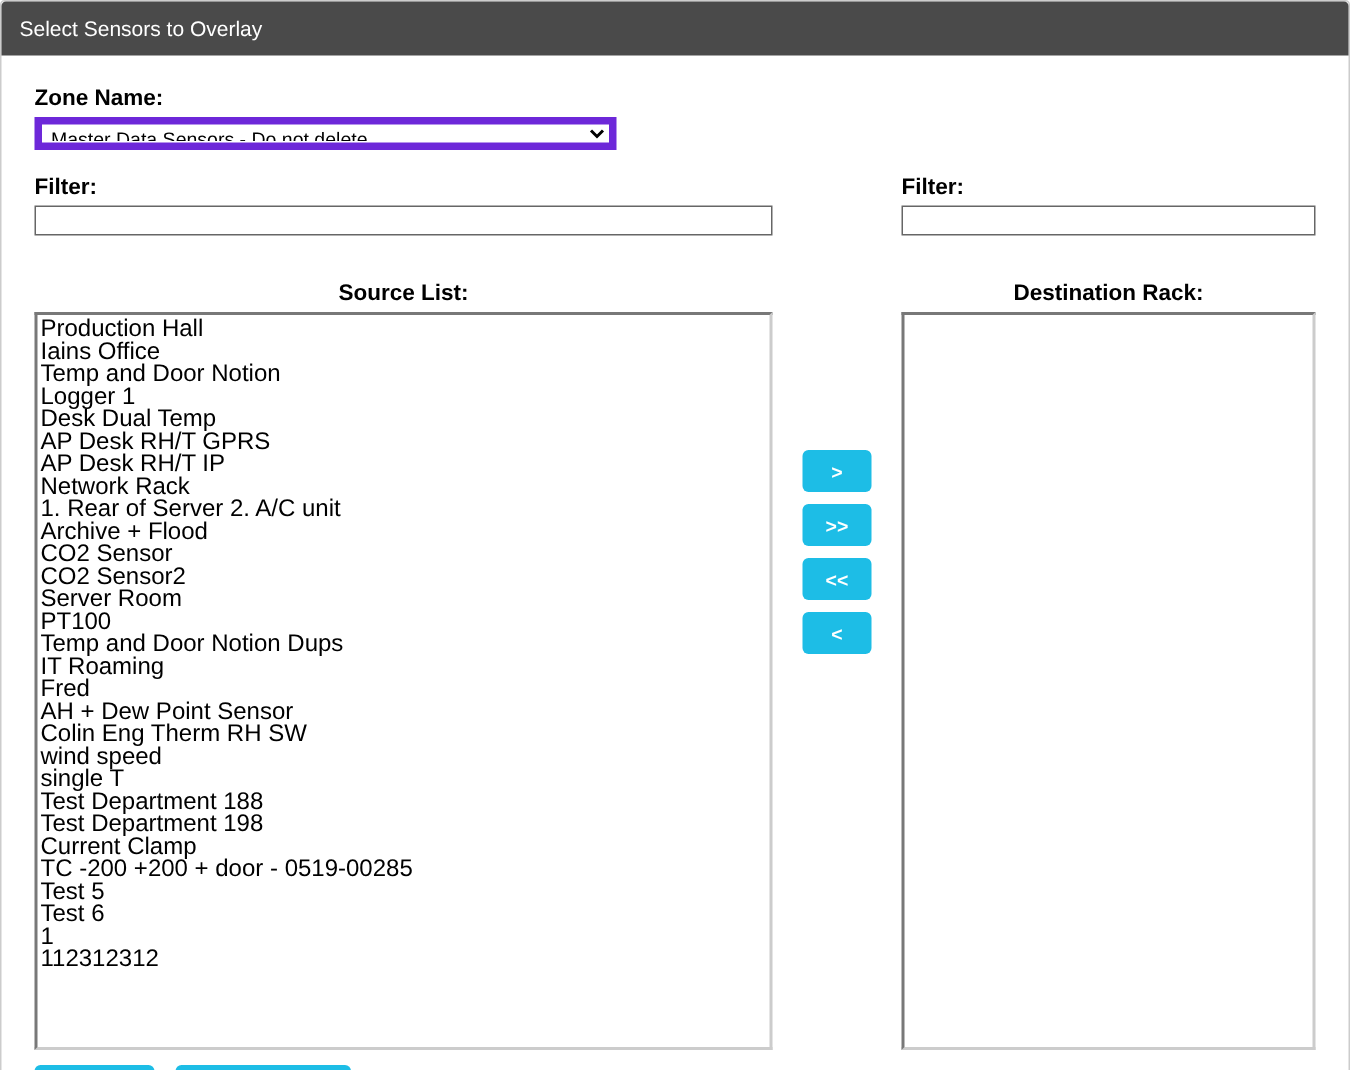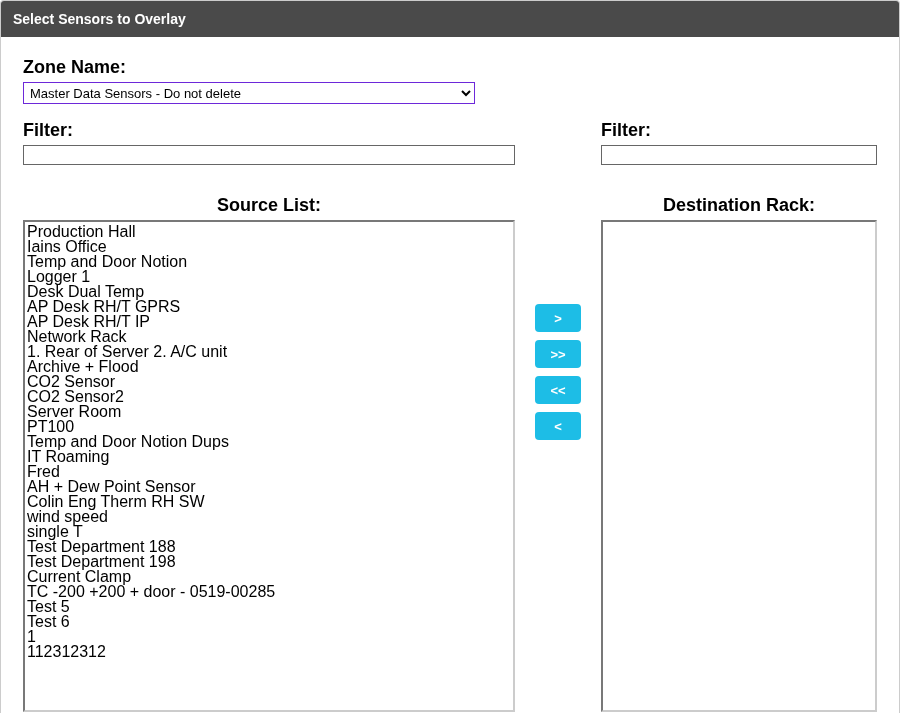--- a/index.html
+++ b/index.html
@@ -15,39 +15,39 @@
     width: 900px;
     border: 1px solid #ccc;
     border-radius: 3px;
     background: #fff;
   }
   .titlebar {
     background: #4a4a4a;
     color: #fff;
     padding: 10px 12px;
     font-size: 14px;
-    font-weight: bold;
+    font-weight: normal;
     border-top-left-radius: 3px;
     border-top-right-radius: 3px;
   }
   .content {
     padding: 20px 22px 16px 22px;
   }
   .field-label {
     font-weight: bold;
-    font-size: 18px;
+    font-size: 15px;
     margin-bottom: 4px;
     display: block;
   }
   .zone-select {
-    width: 452px;
+    width: 388px;
     height: 22px;
     font-size: 13px;
     font-family: inherit;
-    border: 1px solid #6d28d9;
+    border: 5px solid #6d28d9;
     background: #fff;
     padding: 1px 2px;
   }
   .columns {
     display: flex;
     margin-top: 16px;
     align-items: flex-start;
   }
   .col-left { width: 492px; }
   .col-mid  { width: 86px; display:flex; flex-direction:column; align-items:center; justify-content:center; padding-top: 180px; }

